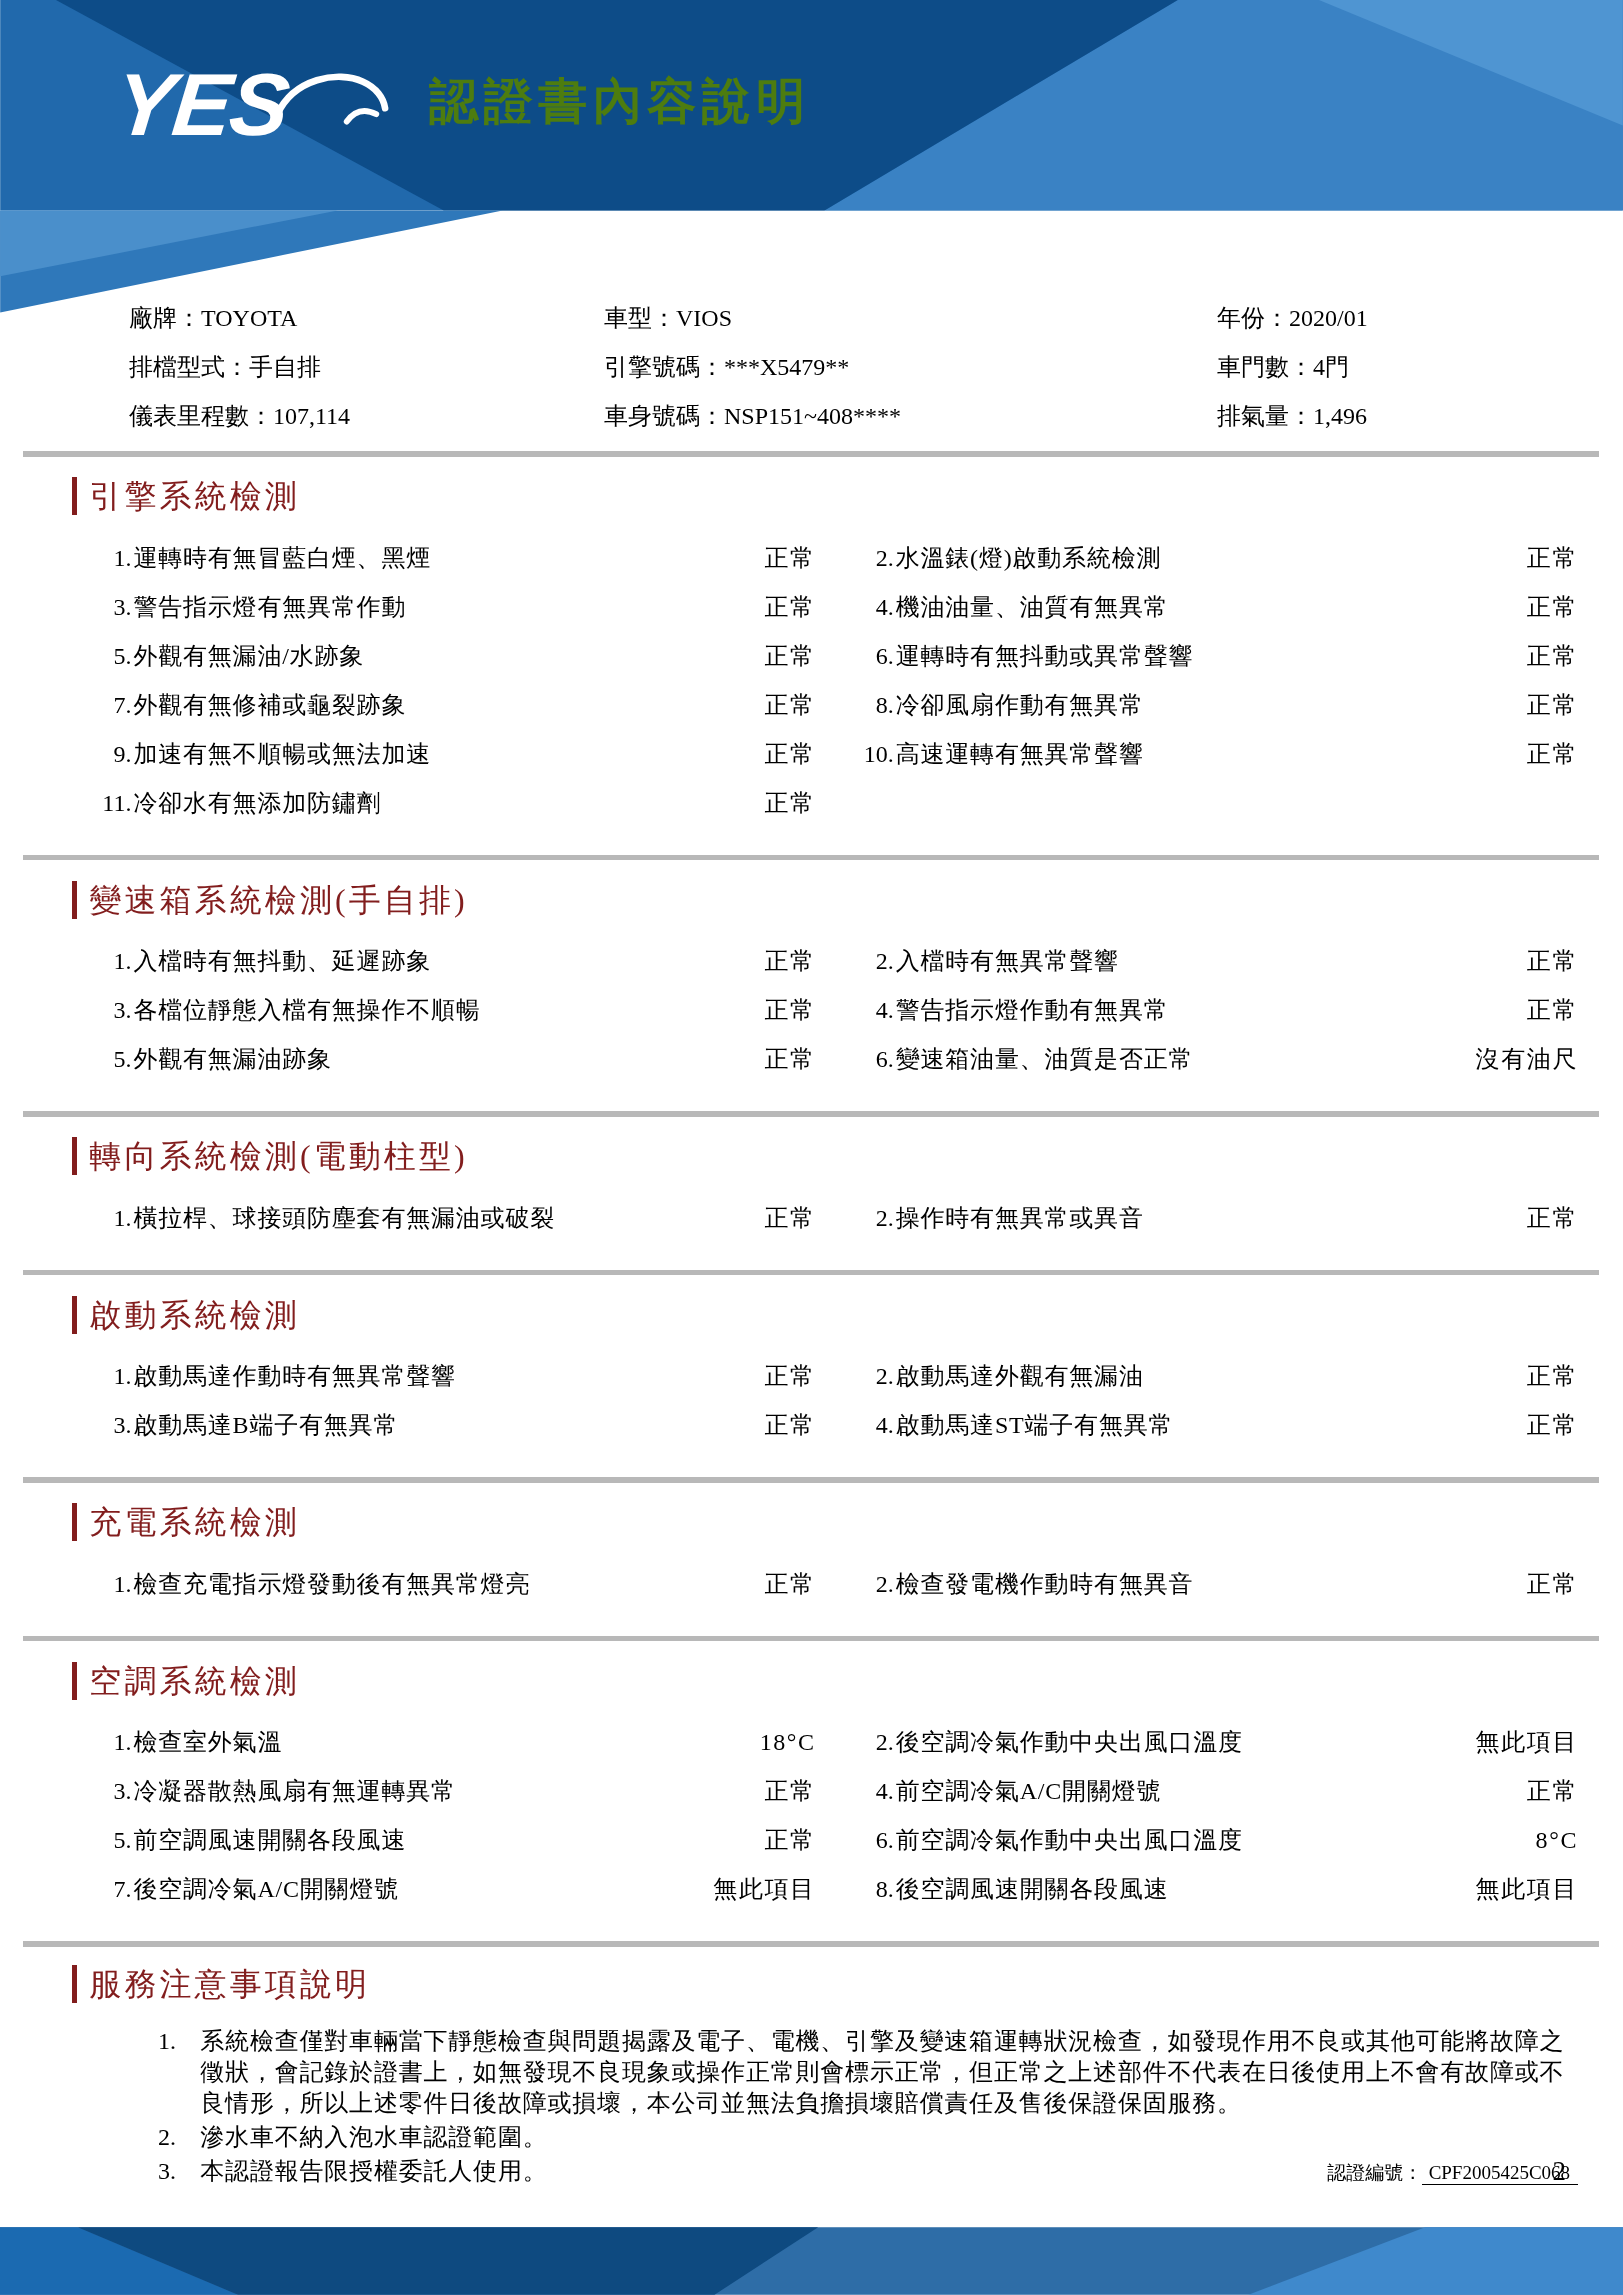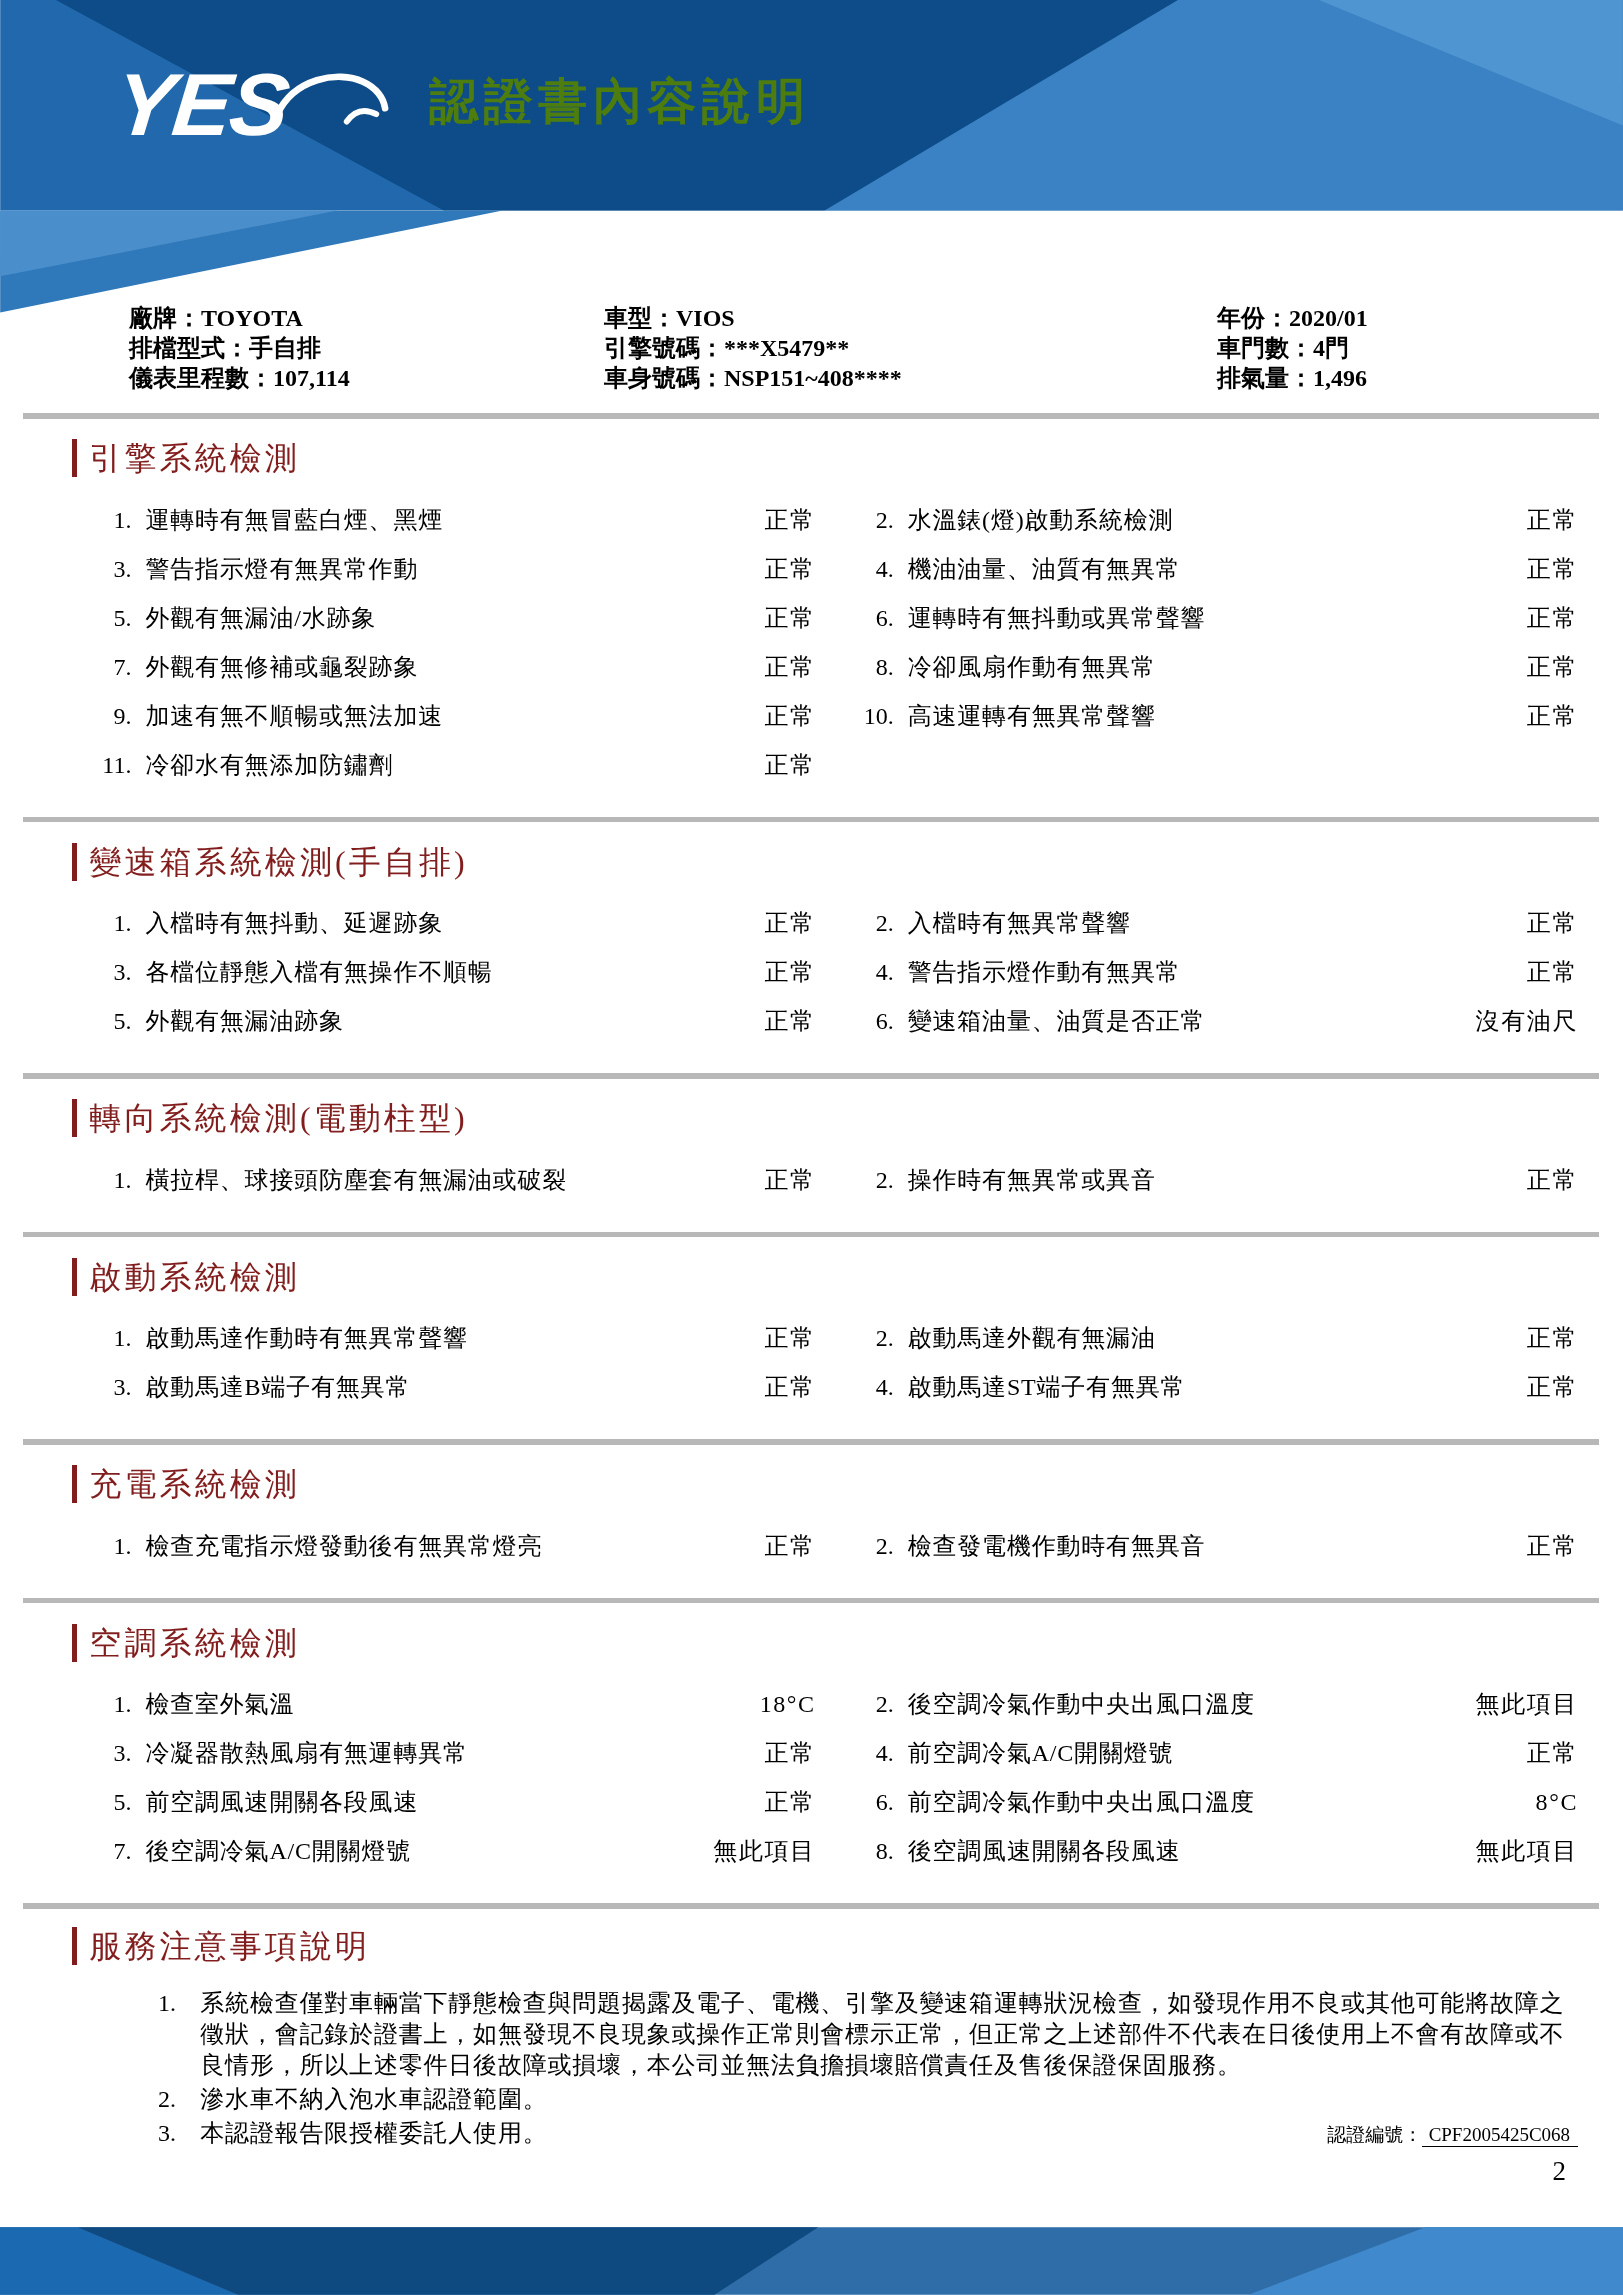--- a/index.html
+++ b/index.html
@@ -26,37 +26,37 @@
                transform:skewX(-6deg); line-height:1; }
   .car-svg { margin-left:-14px; margin-top:-20.4px; }
   .doc-title { color:#4d7c0f; font-size:49px; font-weight:bold; margin-left:38px; margin-top:-6.3px;
                font-family:"Liberation Sans",sans-serif; letter-spacing:5.5px; }
 
   
   main { position:relative; z-index:3; padding:0 45px 0 72px; }
 
   .info-grid { margin-top:93px; margin-left:57px;
                display:grid; grid-template-columns:475px 613px 1fr;
-               font-size:24px; line-height:30px;font-weight:bold; }
+               row-gap:19px; font-size:24px; line-height:30px; }
 
   .divider { height:5.5px; background:var(--divider-gray,#b8b8b8);
              margin:20.4px -21px 0 -49px; }
 
   .section { padding-top:20.4px; }
   .sec-head { display:flex; align-items:center; gap:12.6px; }
   .red-bar { width:4.7px; height:38px; background:var(--accent-maroon,#821d1d); flex:none; }
   .section-title { font-size:32px; font-weight:normal; color:var(--accent-maroon,#821d1d);
                    letter-spacing:3.1px; line-height:38px; }
 
   .items { margin-top:27.5px; margin-left:20.4px; padding-bottom:15.7px;
            display:grid; grid-template-columns:1fr 1fr; column-gap:39px; row-gap:18px;
            font-size:24px; line-height:31px; }
   .check-item { display:flex; align-items:baseline; }
   .check-no { min-width:39px; text-align:right; flex:none; }
-  .check-label { margin-left:14px; letter-spacing:0.8px; }
+  .check-label { margin-left:2px; letter-spacing:0.8px; }
   .check-status { margin-left:auto; padding-left:15.7px; text-align:right; white-space:nowrap; letter-spacing:1.6px; }
 
   
   .notes { position:relative; padding-top:18px; }
   .notes-list { margin-top:23.6px; margin-left:86px; font-size:24px; line-height:31px; }
   .note-row { display:flex; margin-bottom:3.1px; }
   .note-num { min-width:36px; flex:none; }
   .note-text { margin-left:6.3px; width:1378px; letter-spacing:0.8px; }
   .cert { position:absolute; right:0; bottom:1.6px; font-size:19px; white-space:nowrap; }
   .cert-num { border-bottom:1.6px solid #000; padding:0 7.9px 1.6px 6.3px; }

